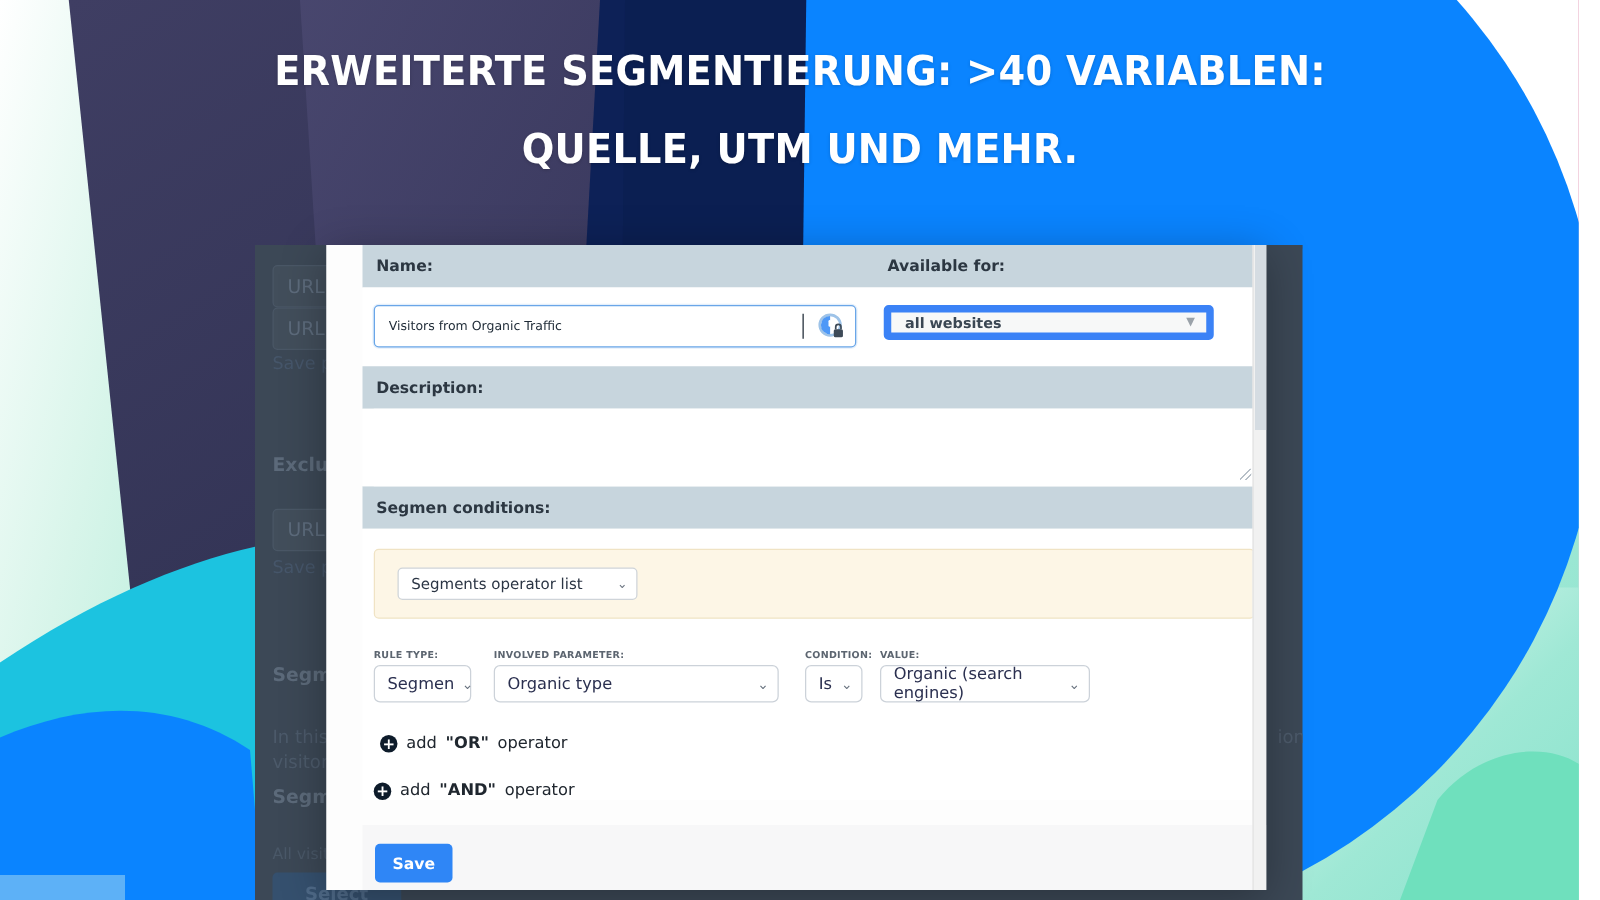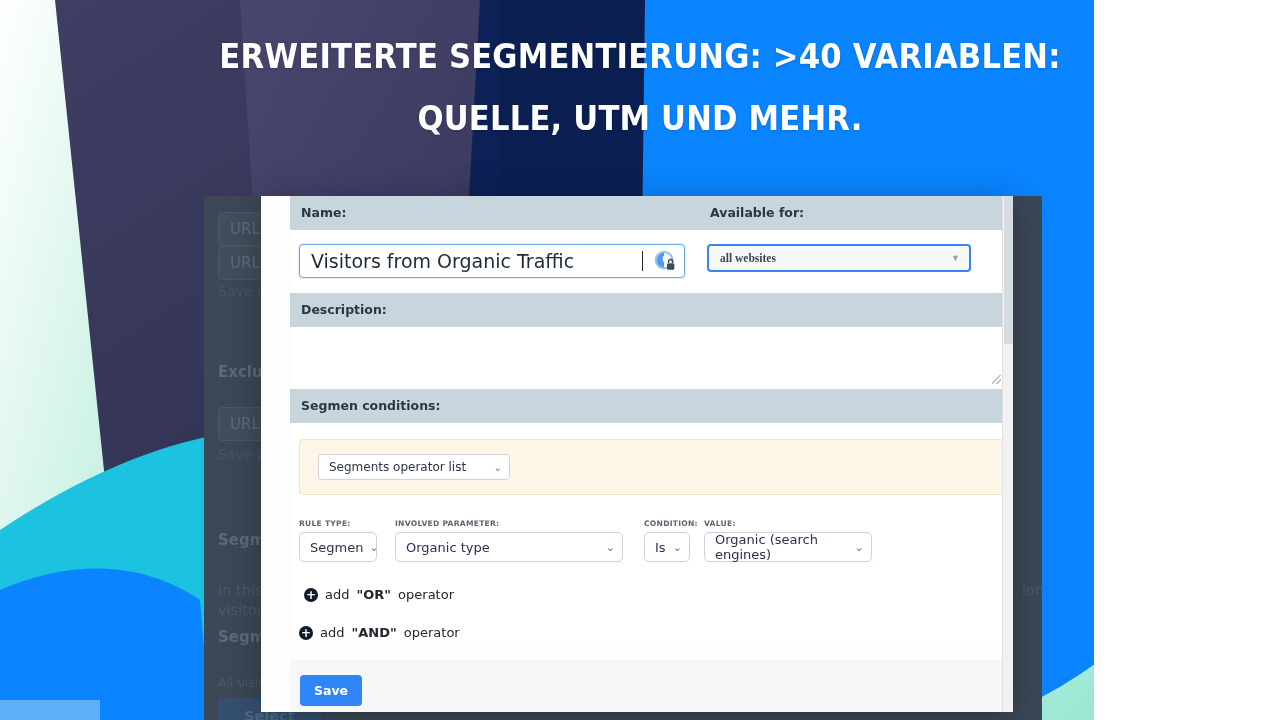--- a/index.html
+++ b/index.html
@@ -4,21 +4,21 @@
 <style>
   * { box-sizing: border-box; margin: 0; padding: 0; }
   html, body {
     width: 1280px; height: 720px;
     overflow: hidden;
     font-family: "Liberation Sans", sans-serif;
     background: #ffffff;
   }
 
   
-  #scene { position: relative; width: 1094px; height: 720px; overflow: hidden; background:#be185d; }
+  #scene { position: relative; width: 1263px; height: 720px; overflow: hidden; background:#be185d; }
 
   .bg-layer { position:absolute; inset:0; overflow:hidden; }
   .bg-svg { position:absolute; top:0; left:0; width:1280px; height:720px; display:block; }
 
   
   .headline {
     position: absolute;
     top: 26px; left: 0; width: 1280px;
     text-align: center;
     color: #ffffff;
@@ -95,43 +95,43 @@
   }
   .sec-head .col1 { width:409px; }
 
   .field-zone { background:#ffffff; padding:14px 0 15px 0; display:flex; }
 
   .name-wrap { position:relative; margin-left:9px; width:386px; }
   .name-input {
     width:100%; height:34px;
     border:1px solid #6aa6e8; border-radius:4px;
     background:#ffffff;
-    color:#1e2a36; font-size:19px;
+    color:#1e2a36; font-size:10px;
     padding:0 40px 0 11px;
     font-family:"DejaVu Sans", sans-serif;
     outline:none;
     box-shadow: 0 0 0 1px rgba(106,166,232,0.18);
   }
   .caret {
     position:absolute; right:42px; top:7px;
     width:1px; height:20px; background:#1e2a36;
   }
   .pwicon {
     position:absolute; right:9px; top:6px;
     width:22px; height:22px;
   }
 
   .avail-wrap { margin-left:22px; width:264px; }
   .avail-select {
     width:100%; height:28px;
-    border:2px solid #3b82f6; border-radius:4px;
+    border:6px solid #3b82f6; border-radius:4px;
     background:#f7f8f8;
     display:flex; align-items:center; justify-content:space-between;
     padding:0 9px 0 11px;
-    color:#3b4753; font-size:11.5px; font-weight:700;font-family:Liberation Serif, serif;
+    color:#3b4753; font-size:11.5px; font-weight:700;
   }
   .avail-select .tri { color:#9aa2a9; font-size:9px; }
 
   .desc-zone { background:#ffffff; height:62px; position:relative; }
   .desc-area {
     position:absolute; left:9px; top:0; right:9px; bottom:0;
     background:#ffffff;
   }
   .resize-h {
     position:absolute; right:12px; bottom:5px;

